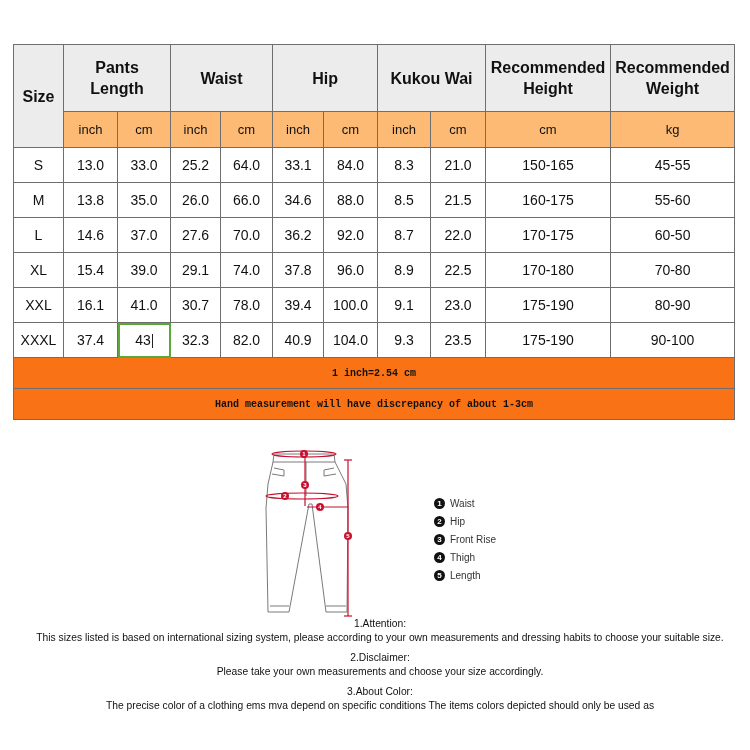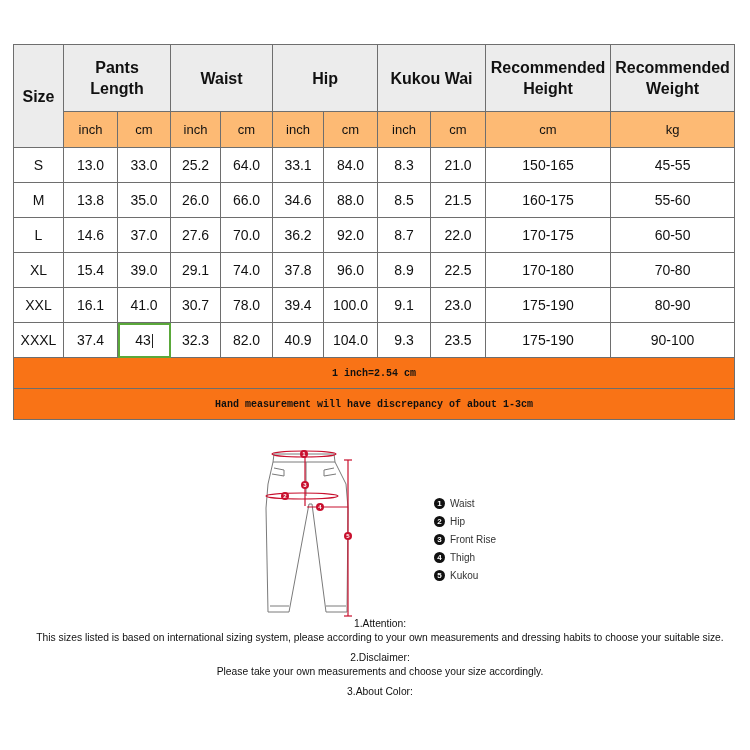--- a/index.html
+++ b/index.html
@@ -195,29 +195,30 @@
     <div class="legend-item">
       <span class="legend-num">3</span>
       <span>Front Rise</span>
     </div>
     <div class="legend-item">
       <span class="legend-num">4</span>
       <span>Thigh</span>
     </div>
     <div class="legend-item">
       <span class="legend-num">5</span>
-      <span>Kukou</span>
+      <span>Length</span>
     </div>
   </div>
 
 <div class="notes" id="notes">
     <div class="note-block">
       <p>1.Attention:</p>
       <p>This sizes listed is based on international sizing system, please according to your own measurements and dressing habits to choose your suitable size.</p>
     </div>
     <div class="note-block">
       <p>2.Disclaimer:</p>
       <p>Please take your own measurements and choose your size accordingly.</p>
     </div>
     <div class="note-block">
       <p>3.About Color:</p>
+      <p>The precise color of a clothing ems mva depend on specific conditions The items colors depicted should only be used as</p>
     </div>
   </div>
 
 </body></html>

